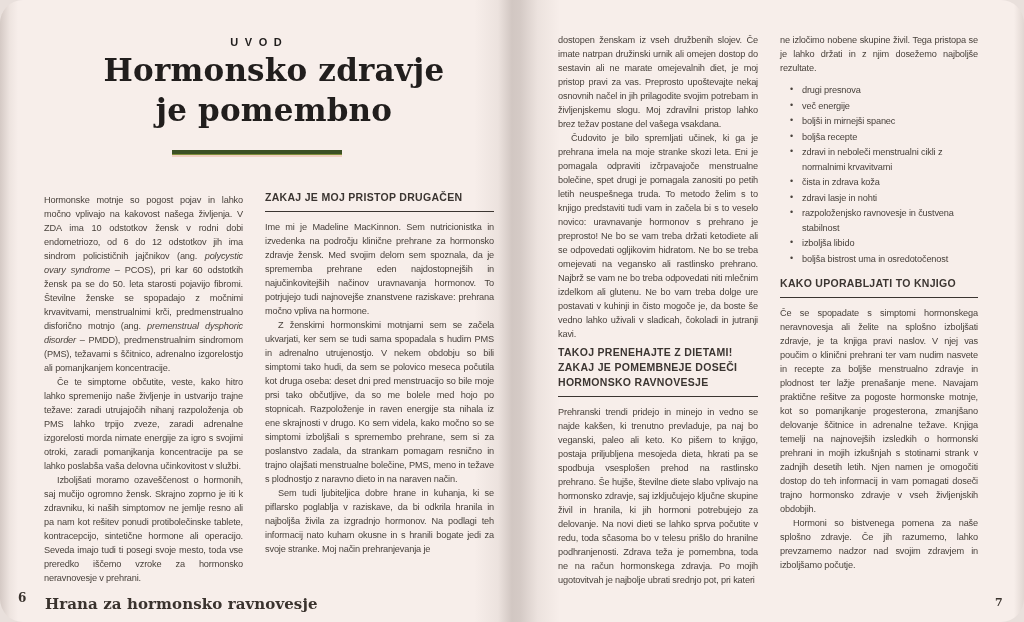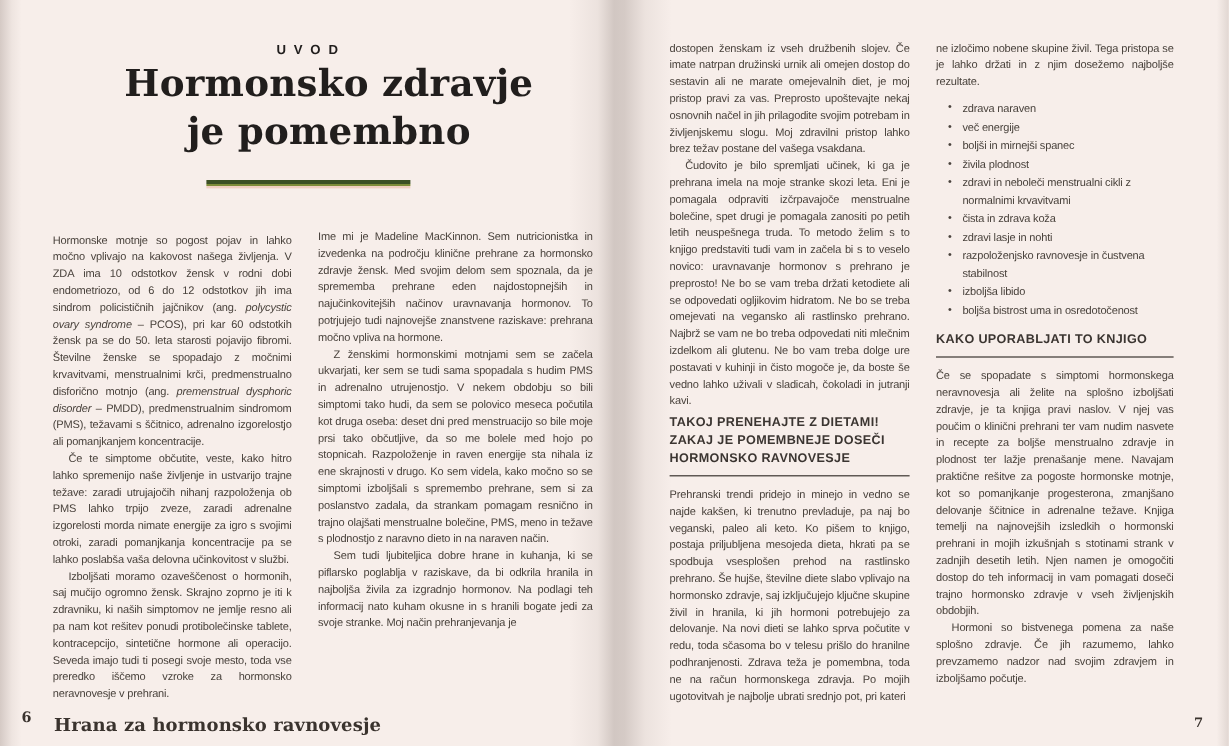--- a/index.html
+++ b/index.html
@@ -1,20 +1,21 @@
 <!DOCTYPE html>
 <html lang="sl" style="--background: #f7eeea; --text: #49423c; --heading: #3b3531; --title: #211e1d; --bar-green: #3c5024; --bar-olive: #7e8c3a; --bar-pink: #f1cfc2;"><head>
 <meta charset="utf-8">
 <style>
   html,body{margin:0;padding:0;background:#e9e0dc;}
   .spread{
     position:relative;width:1024px;height:622px;overflow:hidden;
     background:var(--background,#f7eeea);
     font-family:"Liberation Sans",sans-serif;
     color:var(--text,#49423c);
+    border-radius:23px;
   }
   
   .edge-left{position:absolute;left:0;top:0;bottom:0;width:18px;pointer-events:none;
     background:linear-gradient(to right,rgba(90,72,64,.22),rgba(90,72,64,.06) 55%,rgba(90,72,64,0));}
   .edge-right{position:absolute;right:0;top:0;bottom:0;width:10px;pointer-events:none;
     background:linear-gradient(to left,rgba(90,72,64,.14),rgba(90,72,64,0));}
   .gutter{position:absolute;left:474px;top:0;bottom:0;width:86px;pointer-events:none;
     background:linear-gradient(to right,rgba(90,72,64,0) 0%,rgba(90,72,64,.07) 28%,rgba(76,60,53,.22) 44%,rgba(76,60,53,.20) 54%,rgba(90,72,64,.07) 74%,rgba(90,72,64,0) 100%);}
   
   .kicker{position:absolute;top:36px;left:0;width:512px;text-align:center;
@@ -60,44 +61,45 @@
     <h1 class="title"><span>Hormonsko zdravje</span><br><span>je pomembno</span></h1>
     <div class="title-bar"></div>
 
     <section class="col col-l1">
       <p class="para"><span>Hormonske motnje so pogost pojav in lahko močno vplivajo na kakovost našega življenja. V ZDA ima 10 odstotkov žensk v rodni dobi endometriozo, od 6 do 12 odstotkov jih ima sindrom policističnih jajčnikov (ang. </span><em>polycystic ovary syndrome</em><span> – PCOS), pri kar 60 odstotkih žensk pa se do 50. leta starosti pojavijo fibromi. Številne ženske se spopadajo z močnimi krvavitvami, menstrualnimi krči, predmenstrualno disforično motnjo (ang. </span><em>premenstrual dysphoric disorder</em><span> – PMDD), predmenstrualnim sindromom (PMS), težavami s ščitnico, adrenalno izgorelostjo ali pomanjkanjem koncentracije.</span></p>
       <p class="para indent">Če te simptome občutite, veste, kako hitro lahko spremenijo naše življenje in ustvarijo trajne težave: zaradi utrujajočih nihanj razpoloženja ob PMS lahko trpijo zveze, zaradi adrenalne izgorelosti morda nimate energije za igro s svojimi otroki, zaradi pomanjkanja koncentracije pa se lahko poslabša vaša delovna učinkovitost v službi.</p>
       <p class="para indent">Izboljšati moramo ozaveščenost o hormonih, saj mučijo ogromno žensk. Skrajno zoprno je iti k zdravniku, ki naših simptomov ne jemlje resno ali pa nam kot rešitev ponudi protibolečinske tablete, kontracepcijo, sintetične hormone ali operacijo. Seveda imajo tudi ti posegi svoje mesto, toda vse preredko iščemo vzroke za hormonsko neravnovesje v prehrani.</p>
     </section>
 
     <section class="col col-l2">
+      <h2 class="col-heading">ZAKAJ JE MOJ PRISTOP DRUGAČEN</h2>
       <p class="para">Ime mi je Madeline MacKinnon. Sem nutricionistka in izvedenka na področju klinične prehrane za hormonsko zdravje žensk. Med svojim delom sem spoznala, da je sprememba prehrane eden najdostopnejših in najučinkovitejših načinov uravnavanja hormonov. To potrjujejo tudi najnovejše znanstvene raziskave: prehrana močno vpliva na hormone.</p>
       <p class="para indent">Z ženskimi hormonskimi motnjami sem se začela ukvarjati, ker sem se tudi sama spopadala s hudim PMS in adrenalno utrujenostjo. V nekem obdobju so bili simptomi tako hudi, da sem se polovico meseca počutila kot druga oseba: deset dni pred menstruacijo so bile moje prsi tako občutljive, da so me bolele med hojo po stopnicah. Razpoloženje in raven energije sta nihala iz ene skrajnosti v drugo. Ko sem videla, kako močno so se simptomi izboljšali s spremembo prehrane, sem si za poslanstvo zadala, da strankam pomagam resnično in trajno olajšati menstrualne bolečine, PMS, meno in težave s plodnostjo z naravno dieto in na naraven način.</p>
       <p class="para indent">Sem tudi ljubiteljica dobre hrane in kuhanja, ki se piflarsko poglablja v raziskave, da bi odkrila hranila in najboljša živila za izgradnjo hormonov. Na podlagi teh informacij nato kuham okusne in s hranili bogate jedi za svoje stranke. Moj način prehranjevanja je</p>
     </section>
 
     <div class="page-num left">6</div>
     <div class="running-title">Hrana za hormonsko ravnovesje</div>
   </div>
 
   <div>
     <section class="col col-r1">
       <p class="para">dostopen ženskam iz vseh družbenih slojev. Če imate natrpan družinski urnik ali omejen dostop do sestavin ali ne marate omejevalnih diet, je moj pristop pravi za vas. Preprosto upoštevajte nekaj osnovnih načel in jih prilagodite svojim potrebam in življenjskemu slogu. Moj zdravilni pristop lahko brez težav postane del vašega vsakdana.</p>
       <p class="para indent">Čudovito je bilo spremljati učinek, ki ga je prehrana imela na moje stranke skozi leta. Eni je pomagala odpraviti izčrpavajoče menstrualne bolečine, spet drugi je pomagala zanositi po petih letih neuspešnega truda. To metodo želim s to knjigo predstaviti tudi vam in začela bi s to veselo novico: uravnavanje hormonov s prehrano je preprosto! Ne bo se vam treba držati ketodiete ali se odpovedati ogljikovim hidratom. Ne bo se treba omejevati na vegansko ali rastlinsko prehrano. Najbrž se vam ne bo treba odpovedati niti mlečnim izdelkom ali glutenu. Ne bo vam treba dolge ure postavati v kuhinji in čisto mogoče je, da boste še vedno lahko uživali v sladicah, čokoladi in jutranji kavi.</p>
       <h2 class="col-heading mid"><span class="hline">TAKOJ PRENEHAJTE Z DIETAMI!</span><br><span class="hline">ZAKAJ JE POMEMBNEJE DOSEČI</span><br><span class="hline">HORMONSKO RAVNOVESJE</span></h2>
       <p class="para">Prehranski trendi pridejo in minejo in vedno se najde kakšen, ki trenutno prevladuje, pa naj bo veganski, paleo ali keto. Ko pišem to knjigo, postaja priljubljena mesojeda dieta, hkrati pa se spodbuja vsesplošen prehod na rastlinsko prehrano. Še hujše, številne diete slabo vplivajo na hormonsko zdravje, saj izključujejo ključne skupine živil in hranila, ki jih hormoni potrebujejo za delovanje. Na novi dieti se lahko sprva počutite v redu, toda sčasoma bo v telesu prišlo do hranilne podhranjenosti. Zdrava teža je pomembna, toda ne na račun hormonskega zdravja. Po mojih ugotovitvah je najbolje ubrati srednjo pot, pri kateri</p>
     </section>
 
     <section class="col col-r2">
       <p class="para">ne izločimo nobene skupine živil. Tega pristopa se je lahko držati in z njim dosežemo najboljše rezultate.</p>
       <ul class="benefits">
-        <li><span class="dot">•</span><span>zdrava naraven</span></li>
+        <li><span class="dot">•</span><span>drugi presnova</span></li>
         <li><span class="dot">•</span><span>več energije</span></li>
         <li><span class="dot">•</span><span>boljši in mirnejši spanec</span></li>
-        <li><span class="dot">•</span><span>živila plodnost</span></li>
+        <li><span class="dot">•</span><span>boljša recepte</span></li>
         <li><span class="dot">•</span><span>zdravi in neboleči menstrualni cikli z normalnimi krvavitvami</span></li>
         <li><span class="dot">•</span><span>čista in zdrava koža</span></li>
         <li><span class="dot">•</span><span>zdravi lasje in nohti</span></li>
         <li><span class="dot">•</span><span>razpoloženjsko ravnovesje in čustvena stabilnost</span></li>
         <li><span class="dot">•</span><span>izboljša libido</span></li>
         <li><span class="dot">•</span><span>boljša bistrost uma in osredotočenost</span></li>
       </ul>
       <h2 class="col-heading">KAKO UPORABLJATI TO KNJIGO</h2>
       <p class="para">Če se spopadate s simptomi hormonskega neravnovesja ali želite na splošno izboljšati zdravje, je ta knjiga pravi naslov. V njej vas poučim o klinični prehrani ter vam nudim nasvete in recepte za boljše menstrualno zdravje in plodnost ter lažje prenašanje mene. Navajam praktične rešitve za pogoste hormonske motnje, kot so pomanjkanje progesterona, zmanjšano delovanje ščitnice in adrenalne težave. Knjiga temelji na najnovejših izsledkih o hormonski prehrani in mojih izkušnjah s stotinami strank v zadnjih desetih letih. Njen namen je omogočiti dostop do teh informacij in vam pomagati doseči trajno hormonsko zdravje v vseh življenjskih obdobjih.</p>
       <p class="para indent">Hormoni so bistvenega pomena za naše splošno zdravje. Če jih razumemo, lahko prevzamemo nadzor nad svojim zdravjem in izboljšamo počutje.</p>

